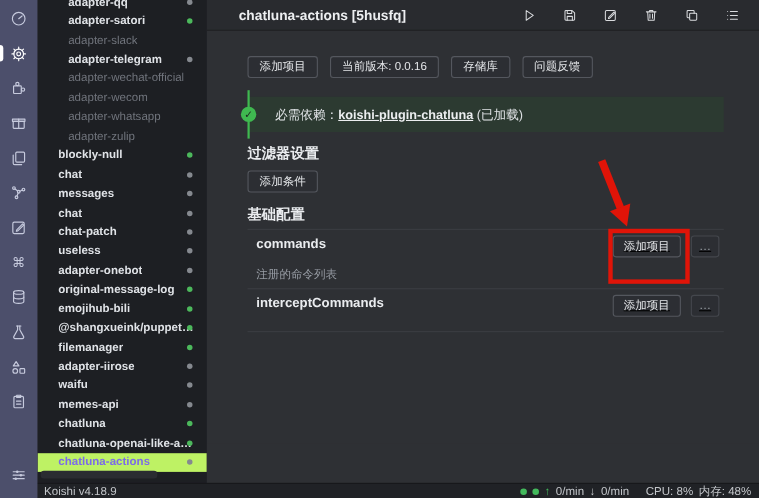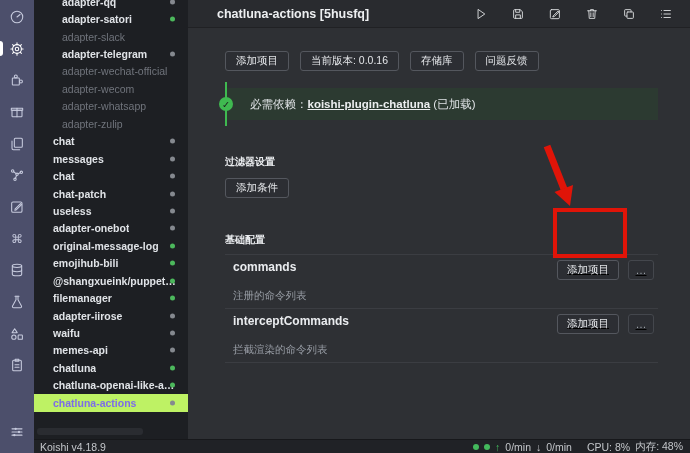--- a/index.html
+++ b/index.html
@@ -62,21 +62,21 @@
   .alert { margin-top:17px; position:relative; background:#2c3a31; min-height:32px;
            display:flex; align-items:center; padding:7px 10px 7px 25px; }
   .alert-line { position:absolute; left:0; top:-6px; bottom:-6px; width:2px; background:#3fb950; }
   .alert-check { position:absolute; left:-6px; top:50%; transform:translateY(-50%);
            width:14px; height:14px; border-radius:50%; background:#3fb950; color:#1d2620;
            display:flex; align-items:center; justify-content:center;
            font-size:9.5px; font-weight:bold; }
   .alert-text { font-size:11.5px; color:#dfe2e5; }
   .alert-link { color:#eceef0; font-weight:bold; text-decoration:underline; cursor:pointer; }
 
-  .section-title { margin-top:35px; font-size:10px; font-weight:bold; color:#eaecef; line-height:16px;font-family:Liberation Mono, monospace; }
+  .section-title { margin-top:12px; font-size:13px; font-weight:bold; color:#eaecef; line-height:16px; }
   .add-cond { margin-top:7px; width:fit-content; }
   .config { margin-top:5px; border-top:1px solid #3b3d42; }
   .crow { display:flex; align-items:flex-start; border-bottom:1px solid #3b3d42;
           min-height:39px; padding:5px 4px 5px 8px; }
   .crow-info { flex:1; min-width:0; }
   .crow-name { font-size:12px; font-weight:bold; color:#eaecef; }
   .crow-desc { font-size:10.5px; color:#989da5; margin-top:15px; }
   .crow-actions { display:flex; align-items:center; gap:9px;text-decoration:underline; }
   .crow-add { height:20px; padding:0 9px; font-size:10.5px; color:#e4e6e9; background:#2c2e33;
               border:1px solid #54575e; border-radius:3px; cursor:pointer; font-family:inherit; }
@@ -252,20 +252,24 @@
   </div>
       <div class="p-item depth1 disabled">
     <span class="p-label">adapter-whatsapp</span>
 
   </div>
       <div class="p-item depth1 disabled">
     <span class="p-label">adapter-zulip</span>
 
   </div>
       <div class="p-item">
+    <span class="p-label">blockly-null</span>
+    <span class="p-dot active"></span>
+  </div>
+      <div class="p-item">
     <span class="p-label">chat</span>
     <span class="p-dot idle"></span>
   </div>
       <div class="p-item">
     <span class="p-label">messages</span>
     <span class="p-dot idle"></span>
   </div>
       <div class="p-item">
     <span class="p-label">chat</span>
     <span class="p-dot idle"></span>
@@ -392,21 +396,20 @@
       <div class="crow-desc">注册的命令列表</div>
     </div>
     <div class="crow-actions">
       <button class="crow-add">添加项目</button>
       <button class="crow-more">…</button>
     </div>
   </div>
         <div class="crow">
     <div class="crow-info">
       <div class="crow-name">interceptCommands</div>
-      <div class="crow-desc">拦截渲染的命令列表</div>
     </div>
     <div class="crow-actions">
       <button class="crow-add">添加项目</button>
       <button class="crow-more">…</button>
     </div>
   </div>
       </div>
   </div>
 </main>
 

